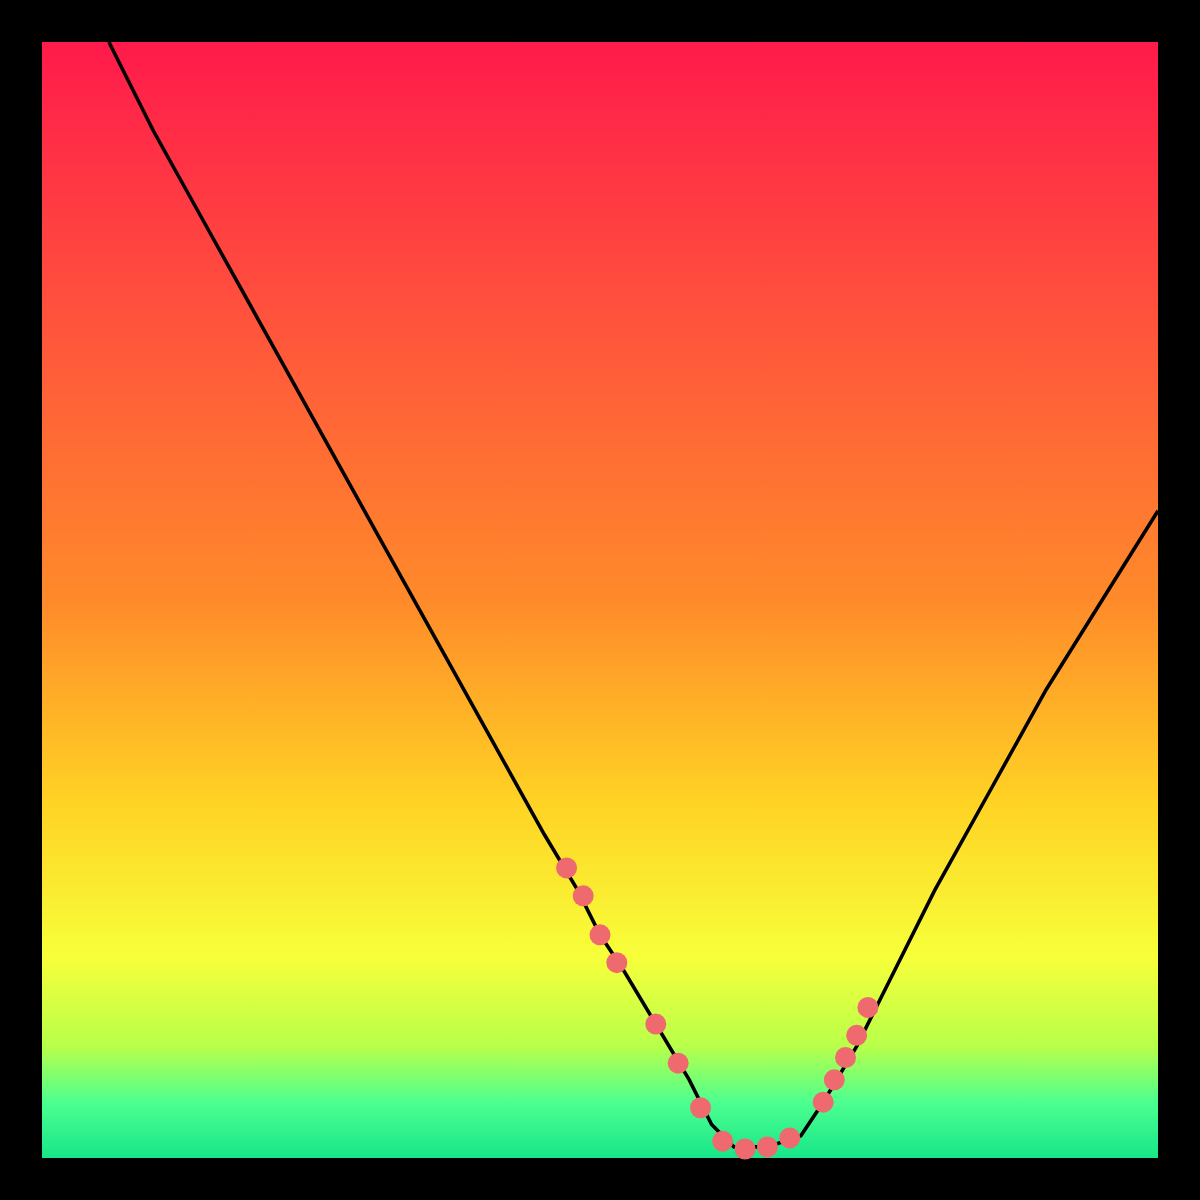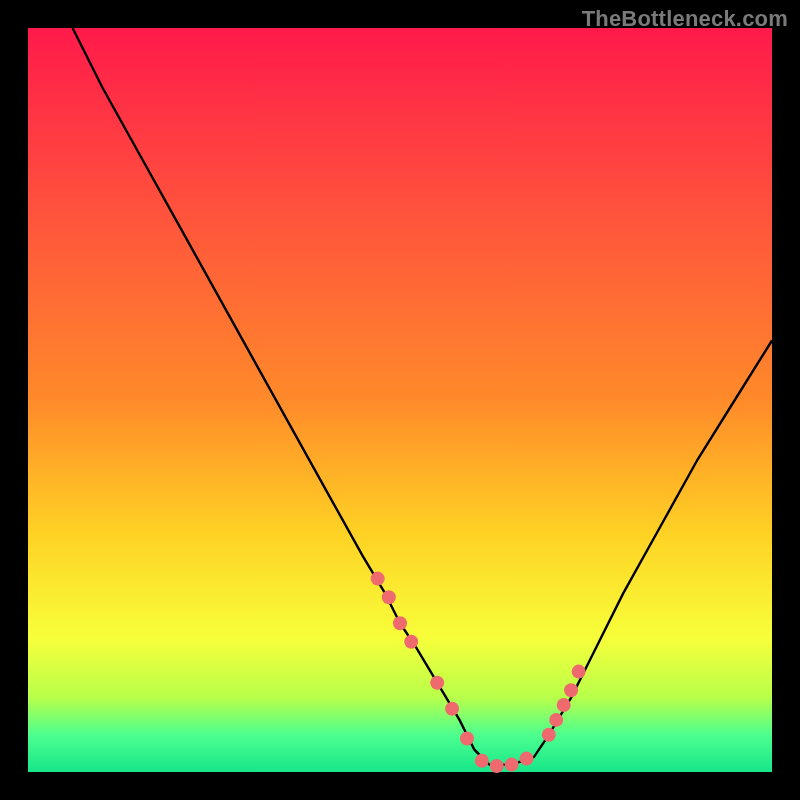--- a/index.html
+++ b/index.html
@@ -68,14 +68,13 @@
         <circle cx="511.6" cy="764.6" r="7" fill="#ef6a6e"></circle>
         <circle cx="526.5" cy="758.6" r="7" fill="#ef6a6e"></circle>
         <circle cx="548.8" cy="734.8" r="7" fill="#ef6a6e"></circle>
         <circle cx="556.2" cy="719.9" r="7" fill="#ef6a6e"></circle>
         <circle cx="563.7" cy="705.0" r="7" fill="#ef6a6e"></circle>
         <circle cx="571.1" cy="690.2" r="7" fill="#ef6a6e"></circle>
         <circle cx="578.6" cy="671.6" r="7" fill="#ef6a6e"></circle>
       </g>
   </svg>
 
-  <div class="watermark">TheBottleneck.com</div>
 </div>
 
 </body></html>

